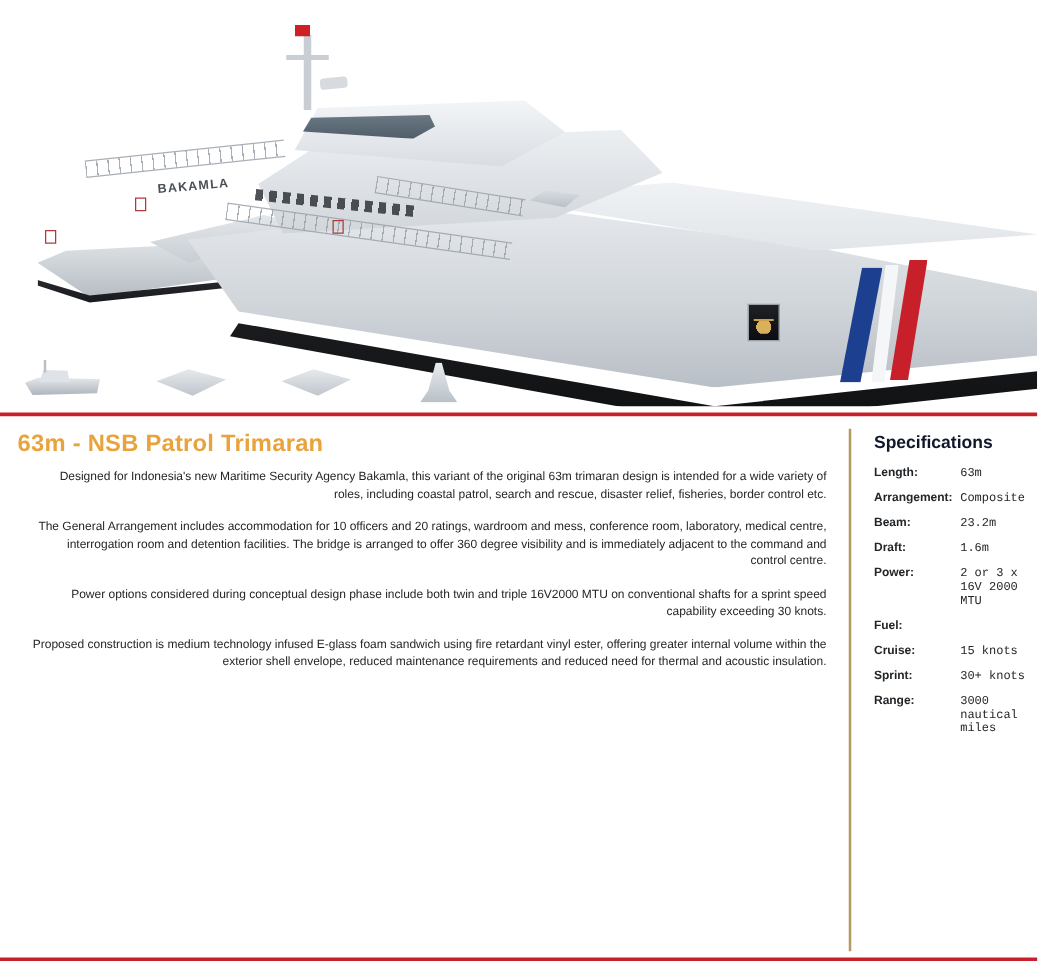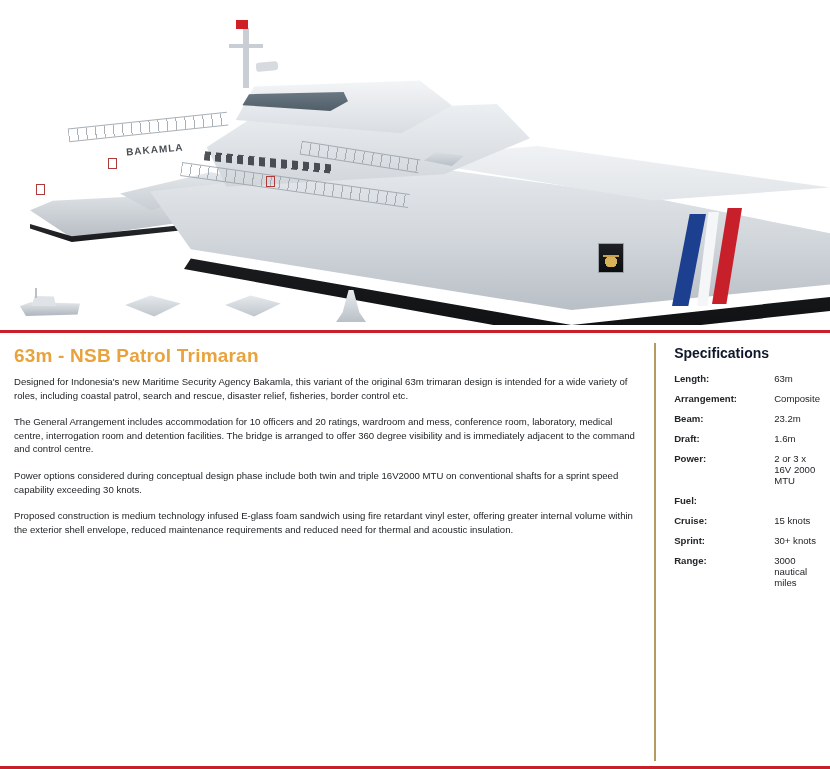--- a/index.html
+++ b/index.html
@@ -266,34 +266,34 @@
   h2.spec-title {
     margin: 0 0 12px 0;
     font-size: 14px;
     font-weight: bold;
     color: #0f172a;
   }
   .para {
     font-size: 9.6px;
     line-height: 1.42;
     color: #232629;
-    margin: 0 0 13px 0;
-    text-align: left;
+    margin: 0 0 13px 12px;
+    text-align: right;
   }
   .spec-row {
     display: flex;
     font-size: 9.6px;
     color: #232629;
     margin-bottom: 9px;
   }
   .spec-label {
-    width: 100px;
+    width: 69px;
     font-weight: bold;
   }
-  .spec-value { flex: 1; }
+  .spec-value { flex: 1; font-family: Liberation Mono, monospace; }
   .bottom-rule {
     position: absolute;
     left: 0; bottom: 0;
     width: 830px;
     height: 3px;
     background: #c8202a;
   }
 </style>
 </head>
 <body>

